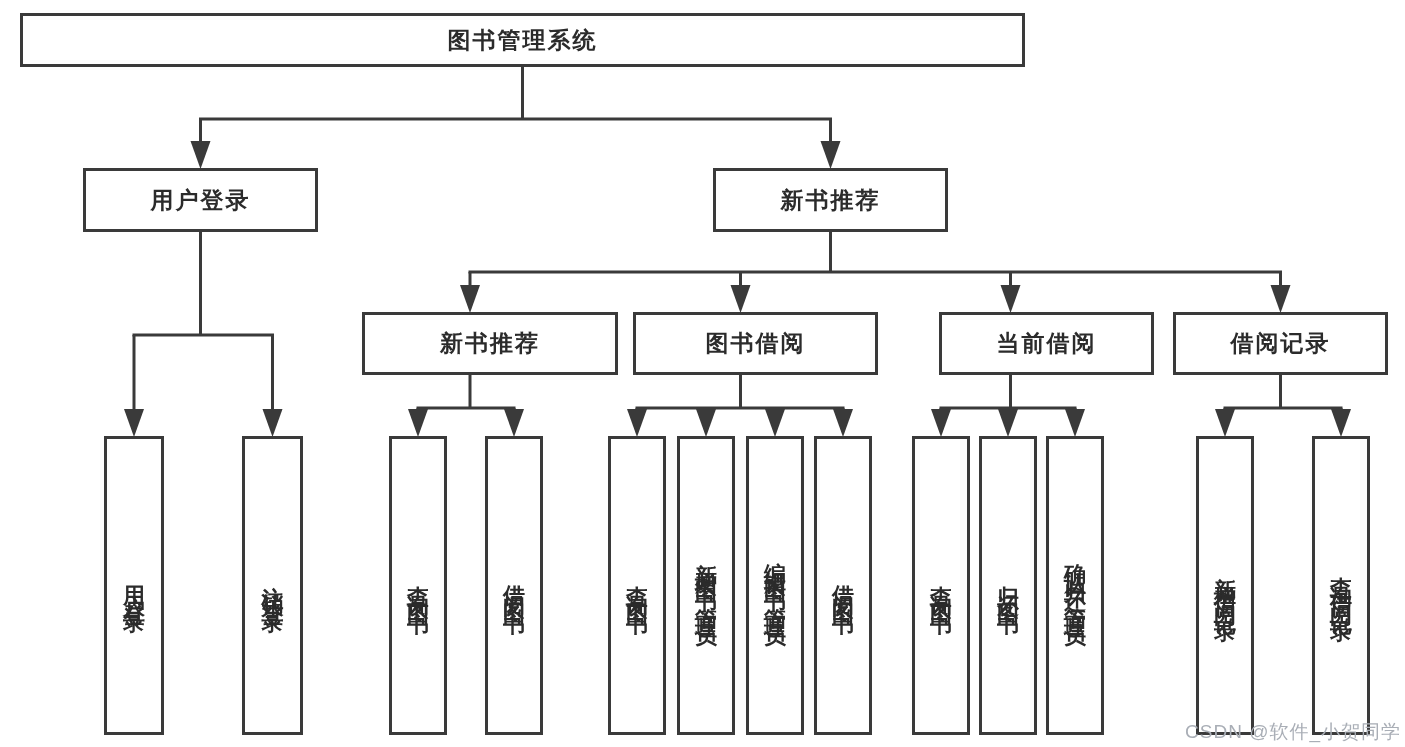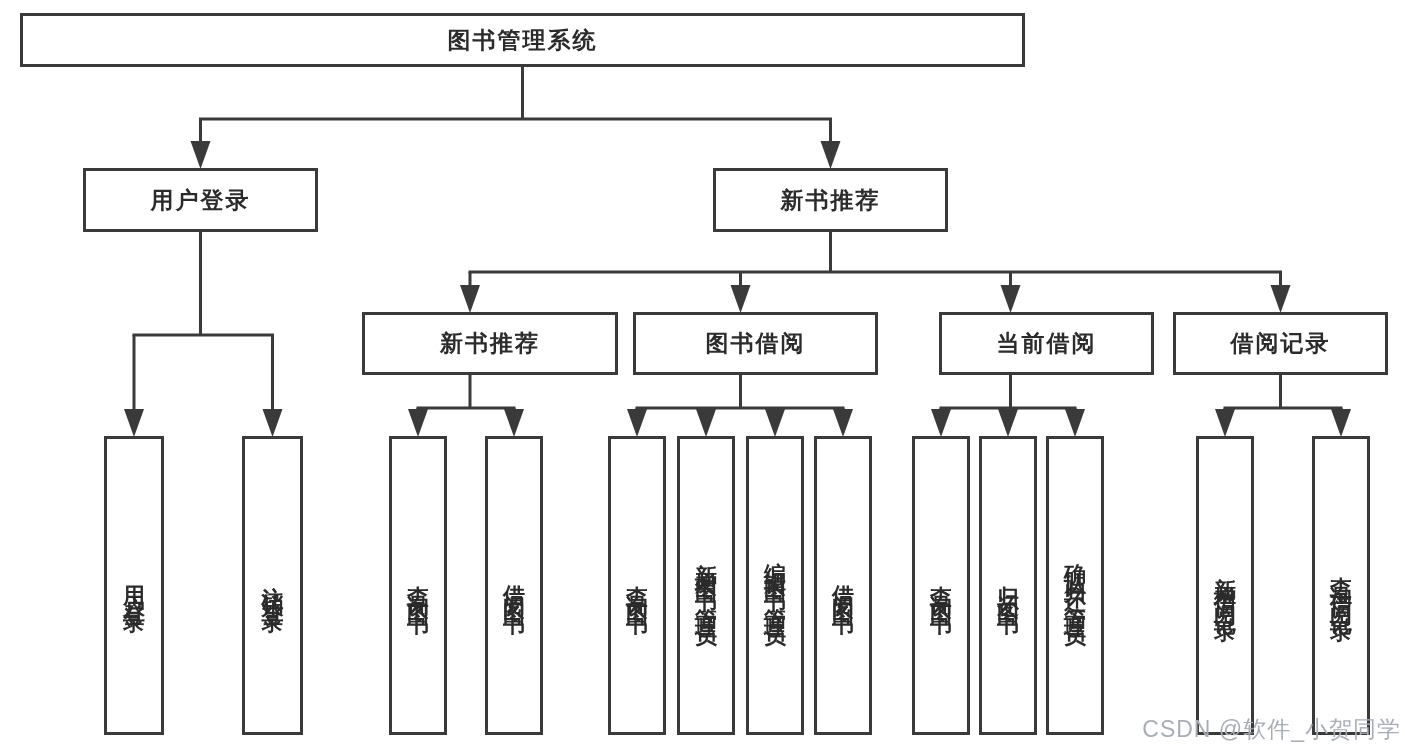--- a/index.html
+++ b/index.html
@@ -37,21 +37,21 @@
     writing-mode:vertical-rl;
     text-orientation:mixed;
     font-size:22px;
     line-height:1;
     letter-spacing:9px;
   }
   .watermark{
     position:absolute;
     right:4px;
     bottom:2px;
-    font-size:23px;
+    font-size:19px;
     color:var(--wm);
     letter-spacing:1px;
     z-index:5;
     white-space:nowrap;
   }
 </style>
 </head>
 <body>
 
 <div id="canvas">

